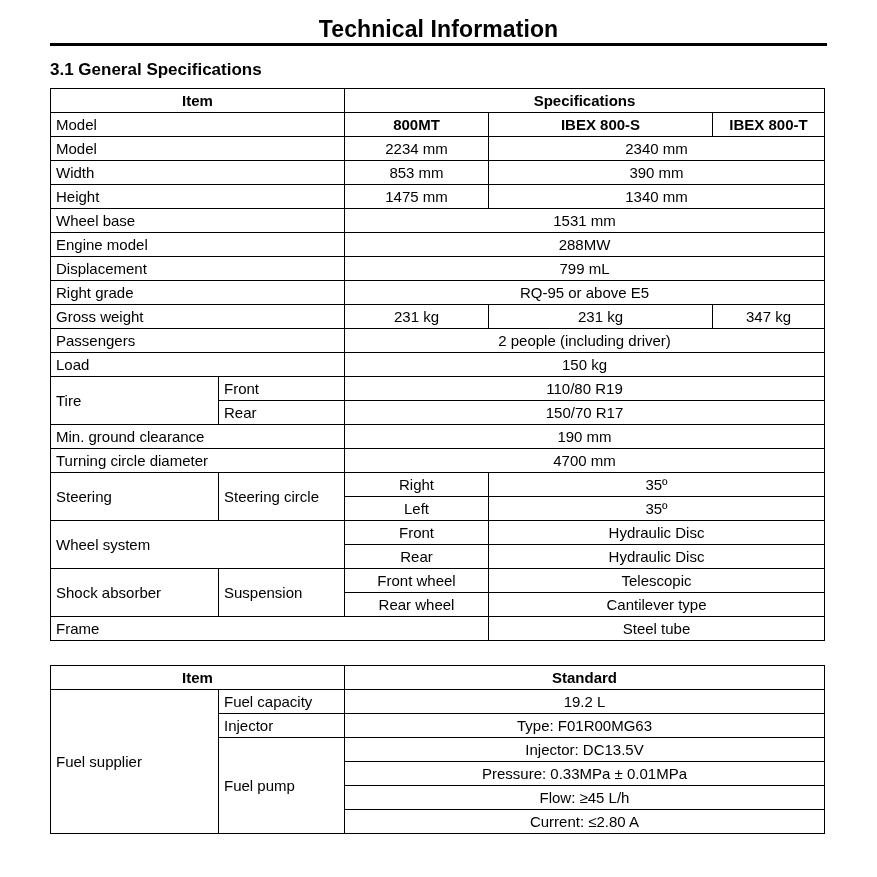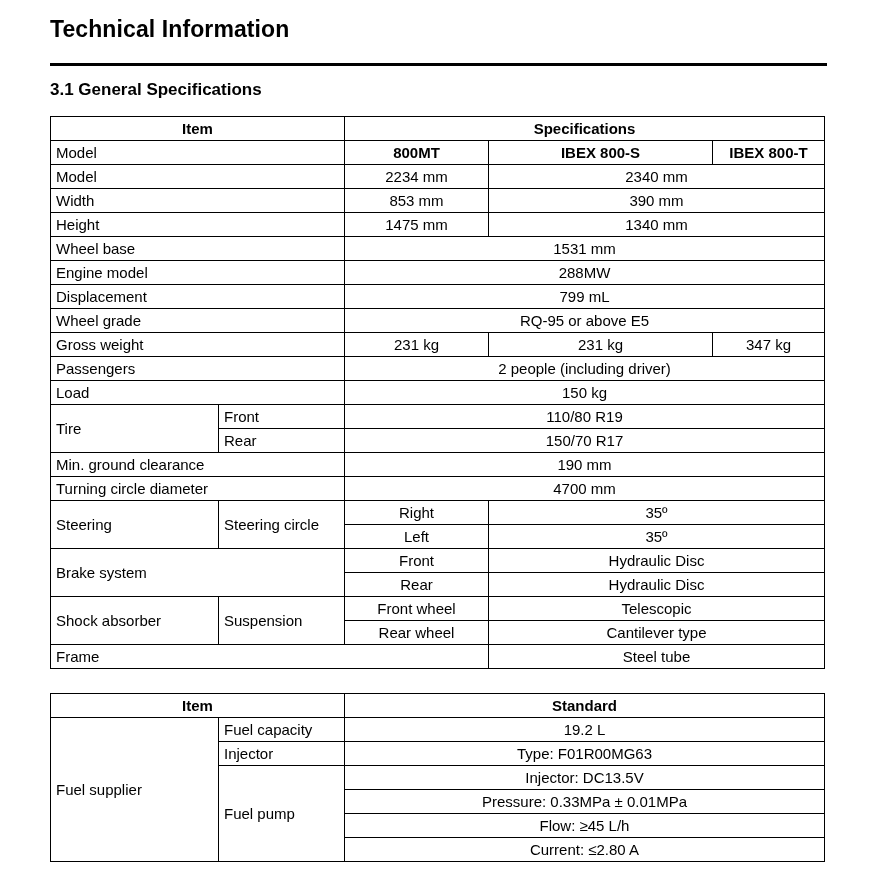--- a/index.html
+++ b/index.html
@@ -18,31 +18,32 @@
     position: relative;
     width: 877px;
     height: 877px;
     box-sizing: border-box;
     padding: 16px 50px 0 50px;
   }
   .doc-title {
     font-size: 23px;
     font-weight: bold;
     letter-spacing: 0.1px;
-    padding-bottom: 20px;
+    padding-bottom: 0;
     margin: 0 0 0 0;
+    text-align: center;
   }
   .title-rule {
     border-bottom: 3px solid #000;
     margin: 0 0 14px 0;
   }
   .section-heading {
     font-size: 17px;
     font-weight: bold;
-    margin: 0 0 16px 0;
+    margin: 0 0 8px 0;
   }
   table.spec {
     border-collapse: collapse;
     width: 774px;
     table-layout: fixed;
     font-size: 15px;
   }
   table.spec td, table.spec th {
     border: 1px solid #000;
     padding: 1px 4px;
@@ -148,21 +149,21 @@
         <td class="l" colspan="2">Engine model</td>
         <td colspan="3">288MW</td>
       </tr>
 
       <tr>
         <td class="l" colspan="2">Displacement</td>
         <td colspan="3">799 mL</td>
       </tr>
 
       <tr>
-        <td class="l" colspan="2">Wheel grade</td>
+        <td class="l" colspan="2">Right grade</td>
         <td colspan="3">RQ-95 or above    E5</td>
       </tr>
 
       <tr>
         <td class="l" colspan="2">Gross weight</td>
         <td>231 kg</td>
         <td>231 kg</td>
         <td>347 kg</td>
       </tr>
 
@@ -201,21 +202,21 @@
         <td class="l" rowspan="2">Steering circle</td>
         <td>Right</td>
         <td colspan="2">35º</td>
       </tr>
       <tr>
         <td>Left</td>
         <td colspan="2">35º</td>
       </tr>
 
       <tr>
-        <td class="l" colspan="2" rowspan="2">Brake system</td>
+        <td class="l" colspan="2" rowspan="2">Wheel system</td>
         <td>Front</td>
         <td colspan="2">Hydraulic Disc</td>
       </tr>
       <tr>
         <td>Rear</td>
         <td colspan="2">Hydraulic Disc</td>
       </tr>
 
       <tr>
         <td class="l" rowspan="2">Shock absorber</td>

